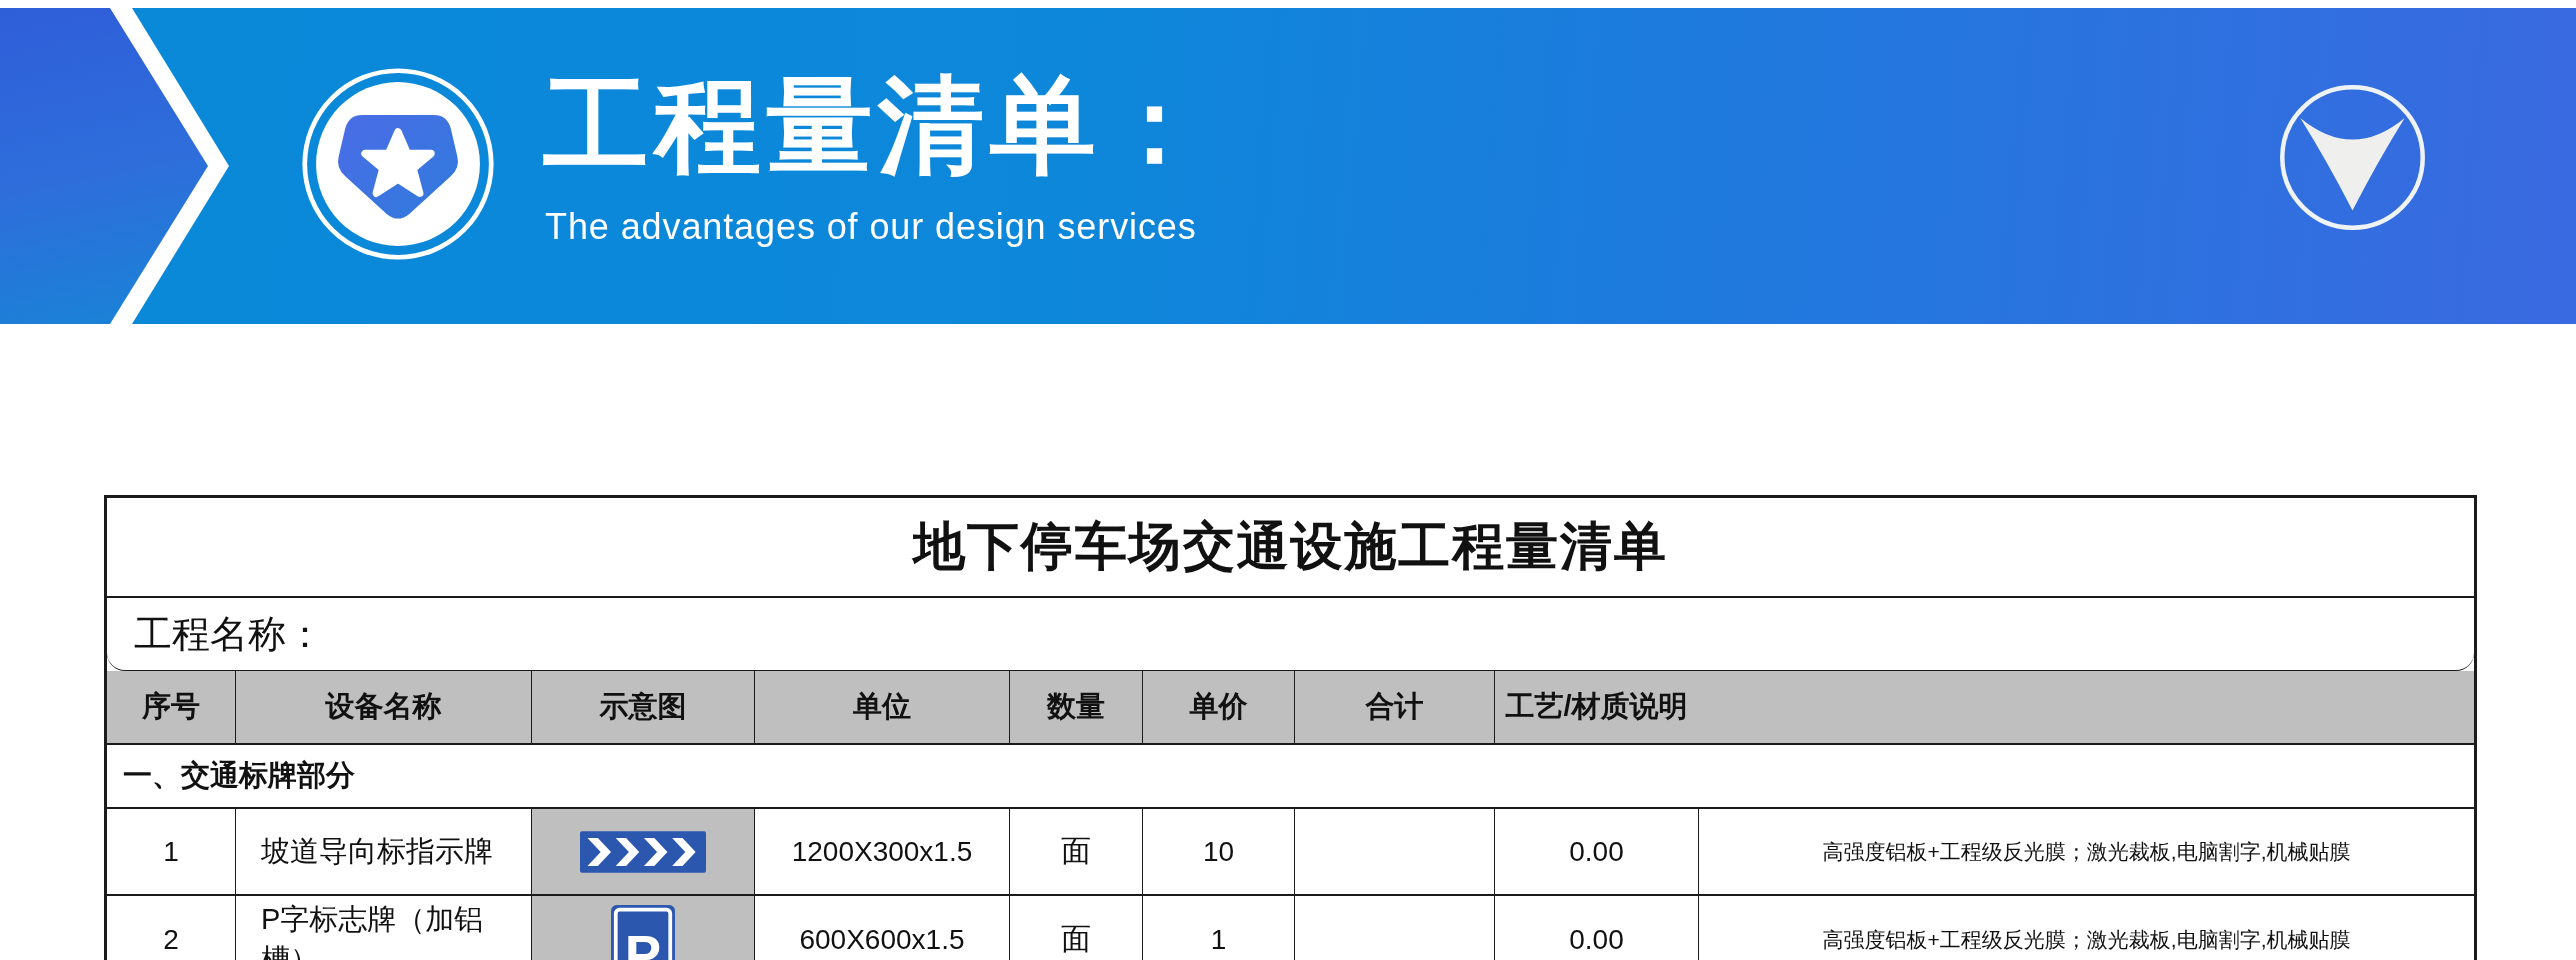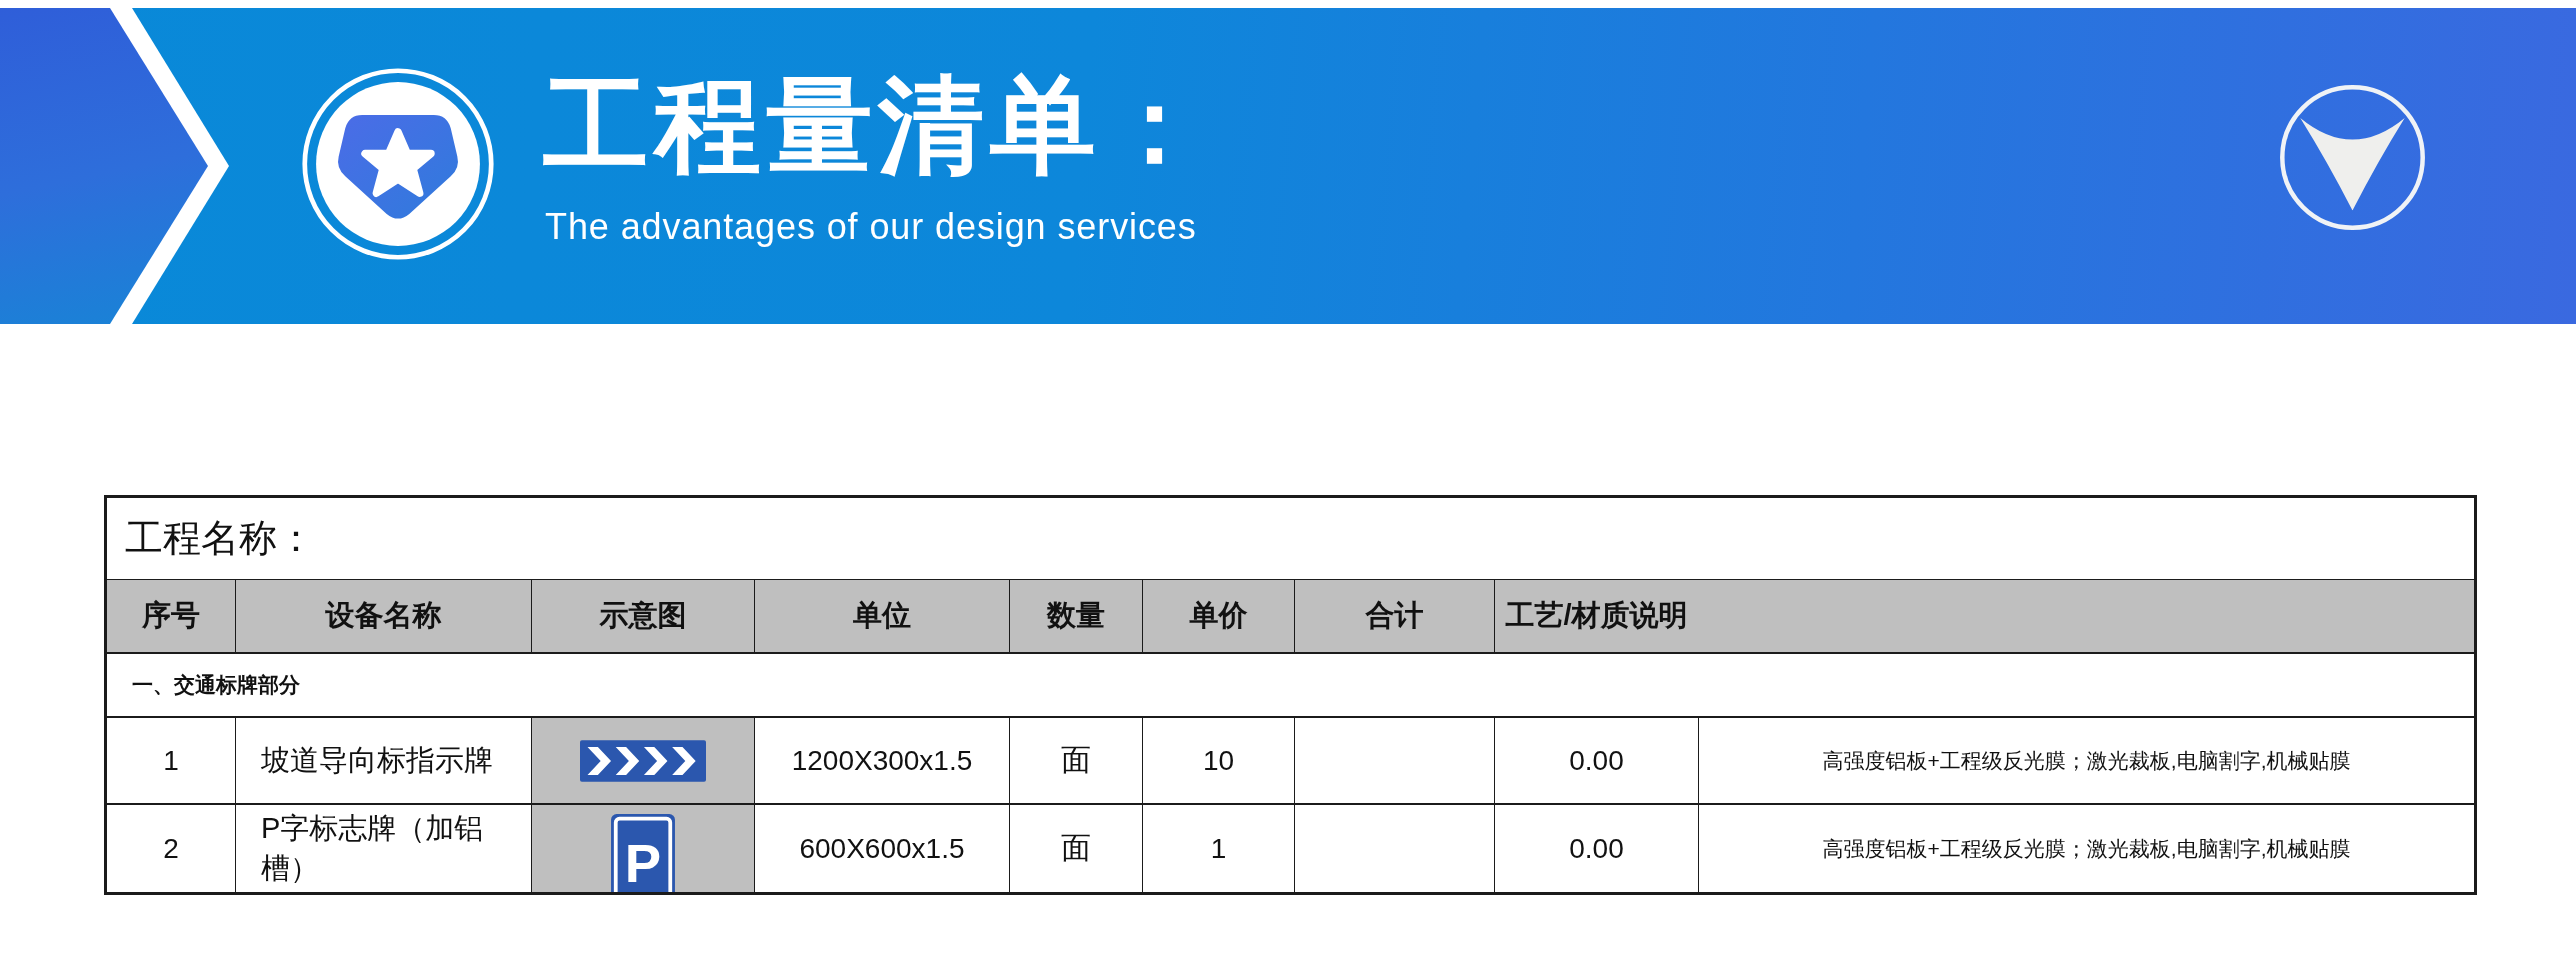--- a/index.html
+++ b/index.html
@@ -21,30 +21,30 @@
             font-size:36px; font-weight:400; letter-spacing:0.9px; }
   .scroll-btn { position:absolute; left:2276px; top:73px; width:153px; height:153px;
             background:transparent; border:none; cursor:pointer; }
 
   
   .boq { position:absolute; left:104px; top:495px; width:2373px;
          border:3.8px solid #1b1b1b; background:#ffffff; color:#111; }
   .t-title { height:100px; border-bottom:2.8px solid #1b1b1b; display:flex;
              align-items:center; justify-content:center;
              font-size:52px; font-weight:bold; letter-spacing:1.9px; }
-  .t-project { height:82px; border-bottom:1.9px solid #1b1b1b; display:flex;
-             align-items:center; padding-left:18px; font-size:38px; }
+  .t-project { height:73px; border-bottom:1.9px solid #1b1b1b; display:flex;
+             align-items:center; padding-left:27px; font-size:38px;border-radius:18px; }
   .t-grid { display:grid; grid-template-columns:128px 296px 223px 255px 133px 152px 200px 204px 1fr; }
   .t-grid > div { display:flex; align-items:center; justify-content:center;
              border-left:1.9px solid #1b1b1b; overflow:hidden; }
   .t-grid > div:first-child { border-left:none; }
   .t-header { height:74px; background:#bfbfbf; border-bottom:2.8px solid #1b1b1b;
              font-size:29px; font-weight:bold; }
   .t-section { height:64px; border-bottom:2.8px solid #1b1b1b; display:flex; align-items:center;
-             padding-left:25px; font-size:21px; font-weight:bold; }
+             padding-left:16px; font-size:29px; font-weight:bold; }
   .t-row { height:87px; border-bottom:2.8px solid #1b1b1b; font-size:28px; }
   .t-row:last-child { border-bottom:none; }
   .cell-name { justify-content:flex-start !important; padding-left:25px; font-size:29px; }
   .cell-sign { background:#bfbfbf; }
   .cell-desc { font-size:21px; }
   .cell-unit { font-size:30px; }
 </style>
 </head>
 <body>
 
@@ -76,20 +76,21 @@
       <svg width="153" height="153" viewBox="-85 -85 170 170">
         <circle r="78" fill="none" stroke="#f0f3f6" stroke-width="5"></circle>
         <path d="M -58,-44 Q 0,4 58,-44 Q 27,6 1,57 Q 0,60 -1,57 Q -27,6 -58,-44 Z" fill="#efefed"></path>
       </svg>
     </span>
   </button>
 </div>
 
 <div class="boq">
 
+  <div class="t-title">地下停车场交通设施工程量清单</div>
 
   <div class="t-project">工程名称：</div>
 
   <div class="t-grid t-header">
     <div>序号</div>
     <div>设备名称</div>
     <div>示意图</div>
     <div>单位</div>
     <div>数量</div>
     <div>单价</div>

